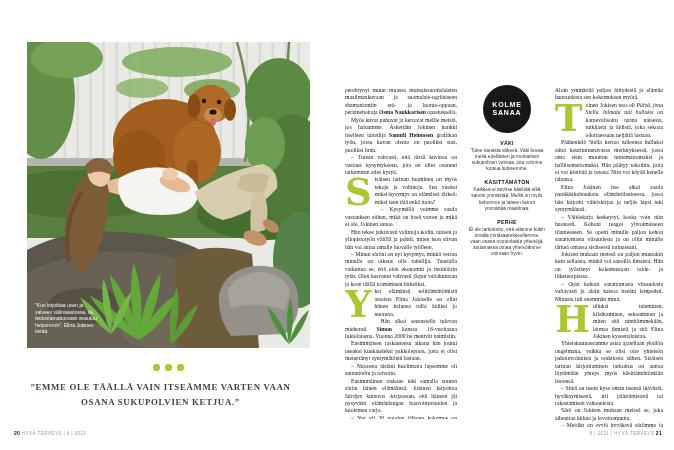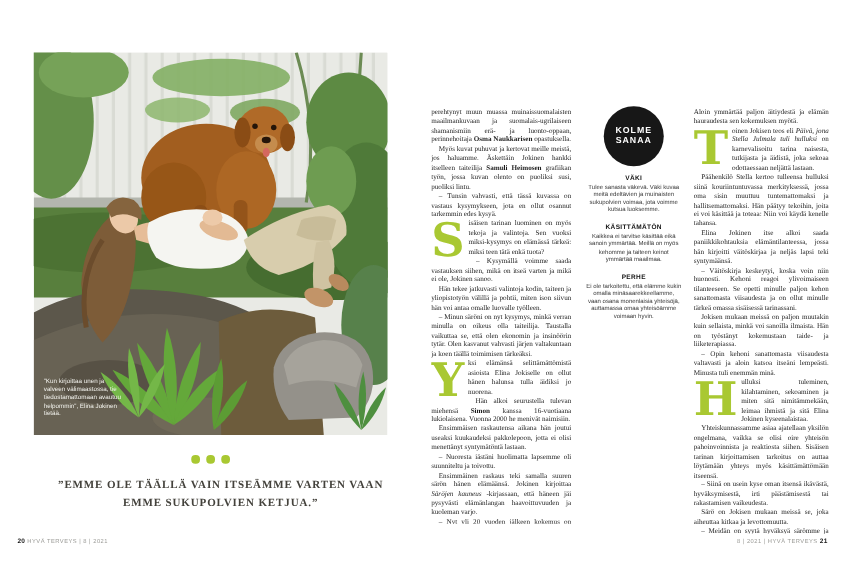--- a/index.html
+++ b/index.html
@@ -8,21 +8,21 @@
             font-family:"Liberation Serif", serif; }
 
   
   .photo { position:absolute; left:27px; top:42px; width:283px; height:306px; margin:0; }
   .photo svg { display:block; }
   .photo-caption { position:absolute; left:8px; top:260px; width:66px; color:#f3f3ee;
                    font:400 5px/6.5px "Liberation Sans", sans-serif; }
   .dots { position:absolute; left:27px; top:364px; width:283px; display:flex;
           justify-content:center; gap:5.5px; }
   .dot { width:6.5px; height:6.5px; border-radius:50%; background:var(--accent); }
-  .pull-quote { position:absolute; left:18px; top:380px; width:317px; margin:0; text-align:center;
+  .pull-quote { position:absolute; left:2px; top:380px; width:317px; margin:0; text-align:center;
                 font-family:"Liberation Serif", serif; font-weight:700; font-size:8.8px;
                 line-height:14.5px; letter-spacing:0.7px; color:var(--quote); }
   .folio { position:absolute; top:430px; font-family:"Liberation Sans", sans-serif;
            font-size:4.6px; letter-spacing:0.4px; color:#9a9a96; }
   .folio b { color:#1a1a1a; font-size:5.2px; letter-spacing:0.2px; }
   .folio-left { left:14px; }
   .folio-right { right:12px; text-align:right; }
 
   
   .col { position:absolute; top:87px; overflow:hidden; font-size:5.7px; line-height:7.45px;
@@ -151,21 +151,21 @@
     </figure>
 
     <div class="dots">
       <span class="dot"></span>
       <span class="dot"></span>
       <span class="dot"></span>
     </div>
 
     <blockquote class="pull-quote">
       <div>”EMME OLE TÄÄLLÄ VAIN ITSEÄMME VARTEN VAAN</div>
-      <div>EMME SUKUPOLVIEN KETJUA.”</div>
+      <div>OSANA SUKUPOLVIEN KETJUA.”</div>
     </blockquote>
 
     <footer class="folio folio-left">
       <b>20</b>
       <span>HYVÄ TERVEYS | 8 | 2021</span>
     </footer>
   </section>
 
   <section>
 

